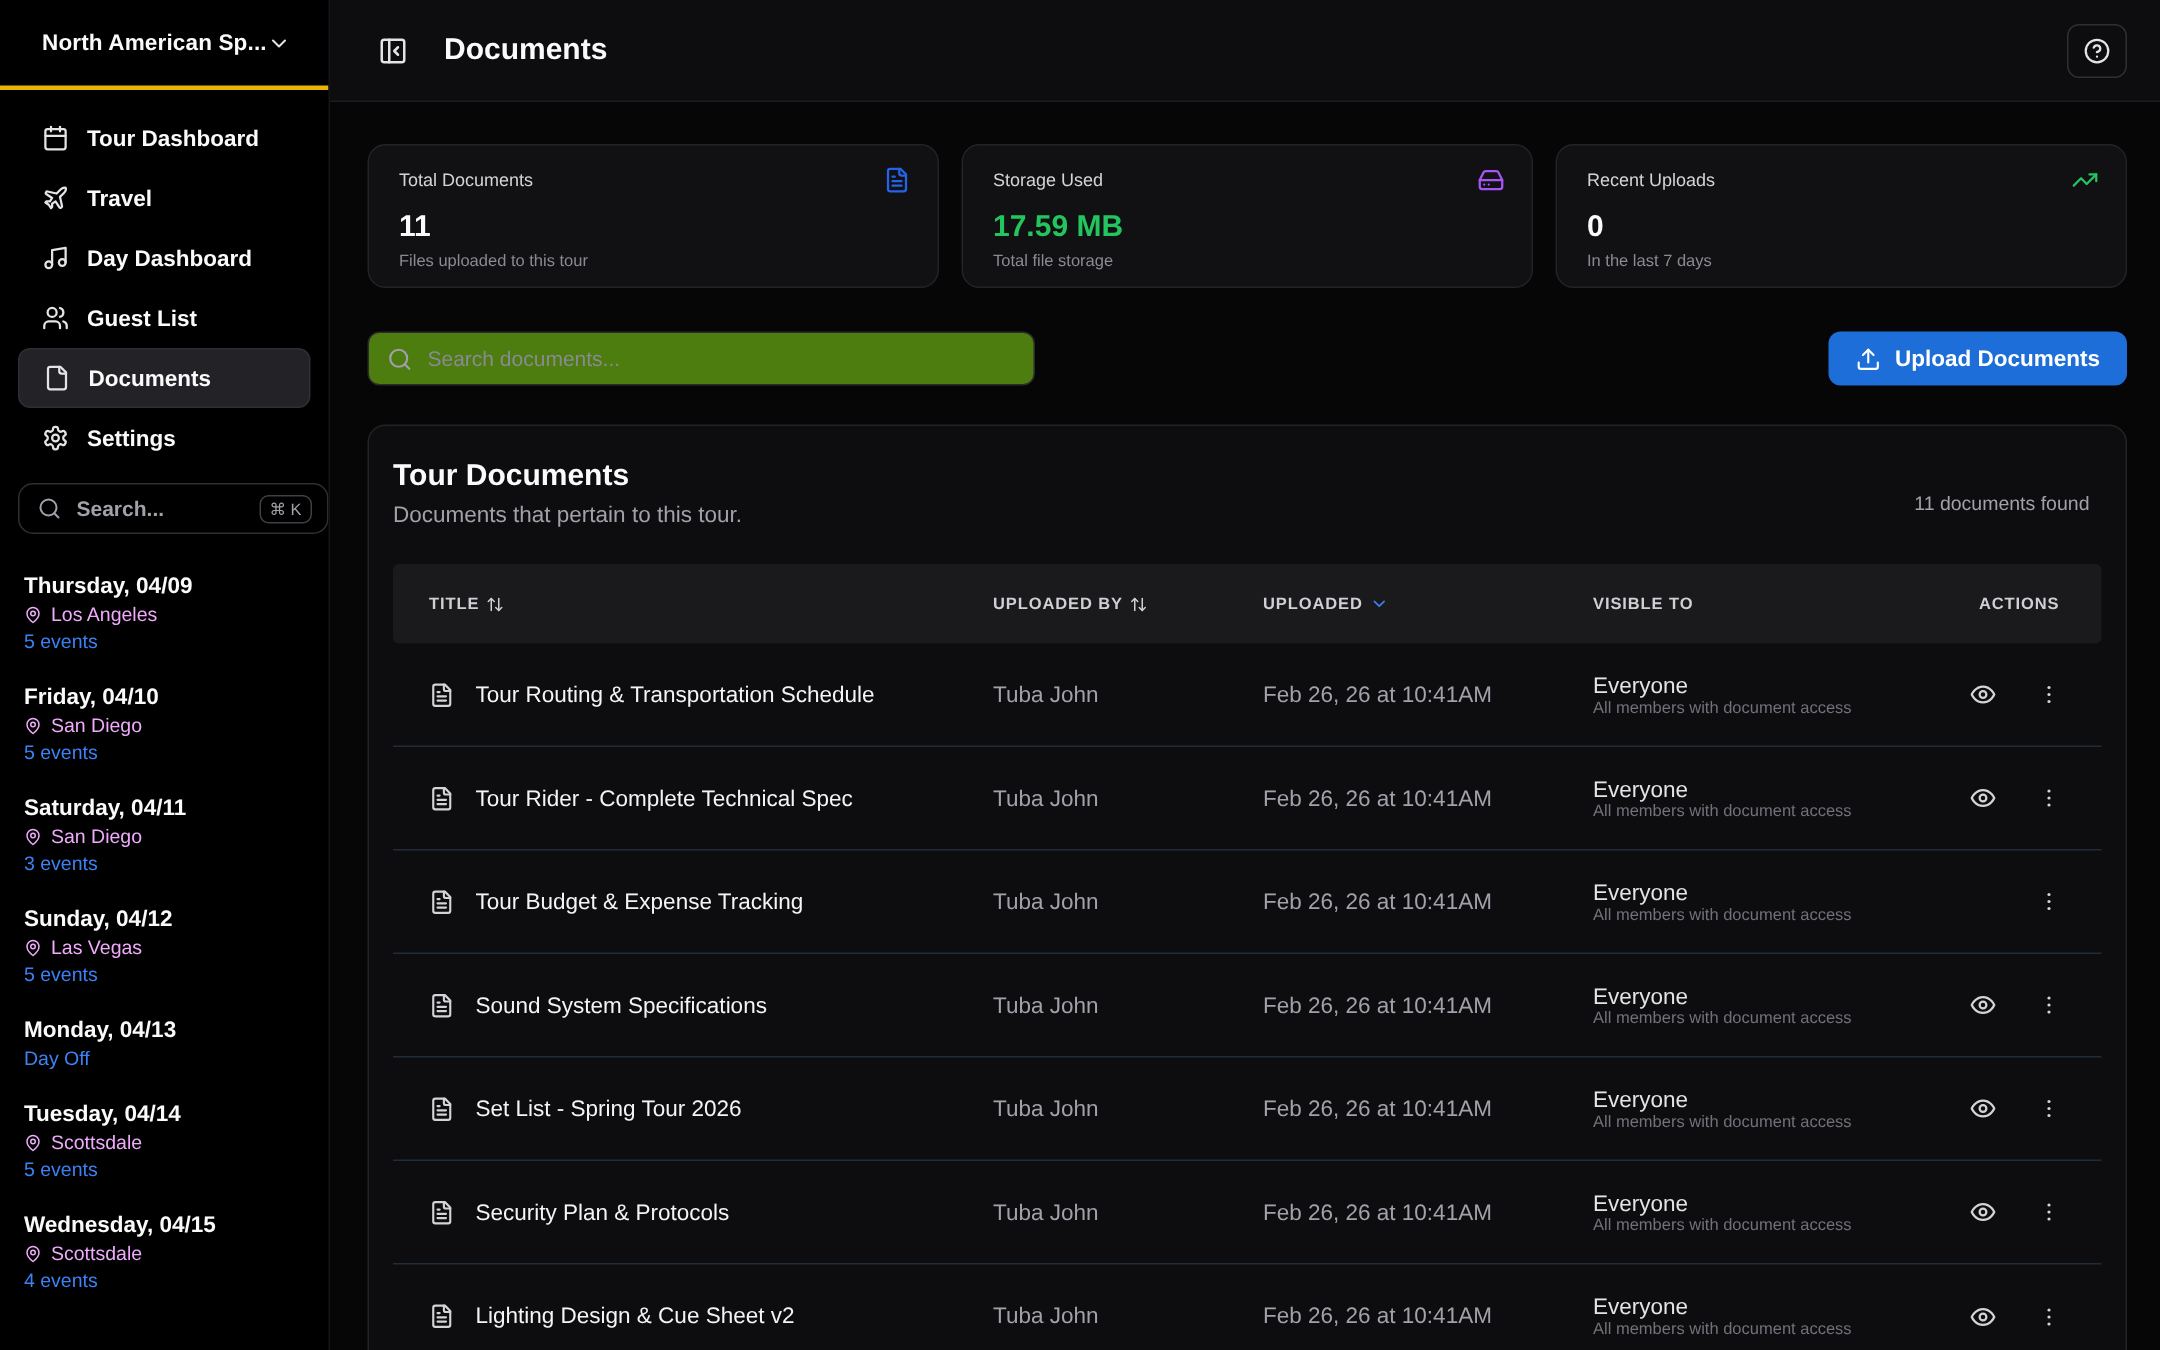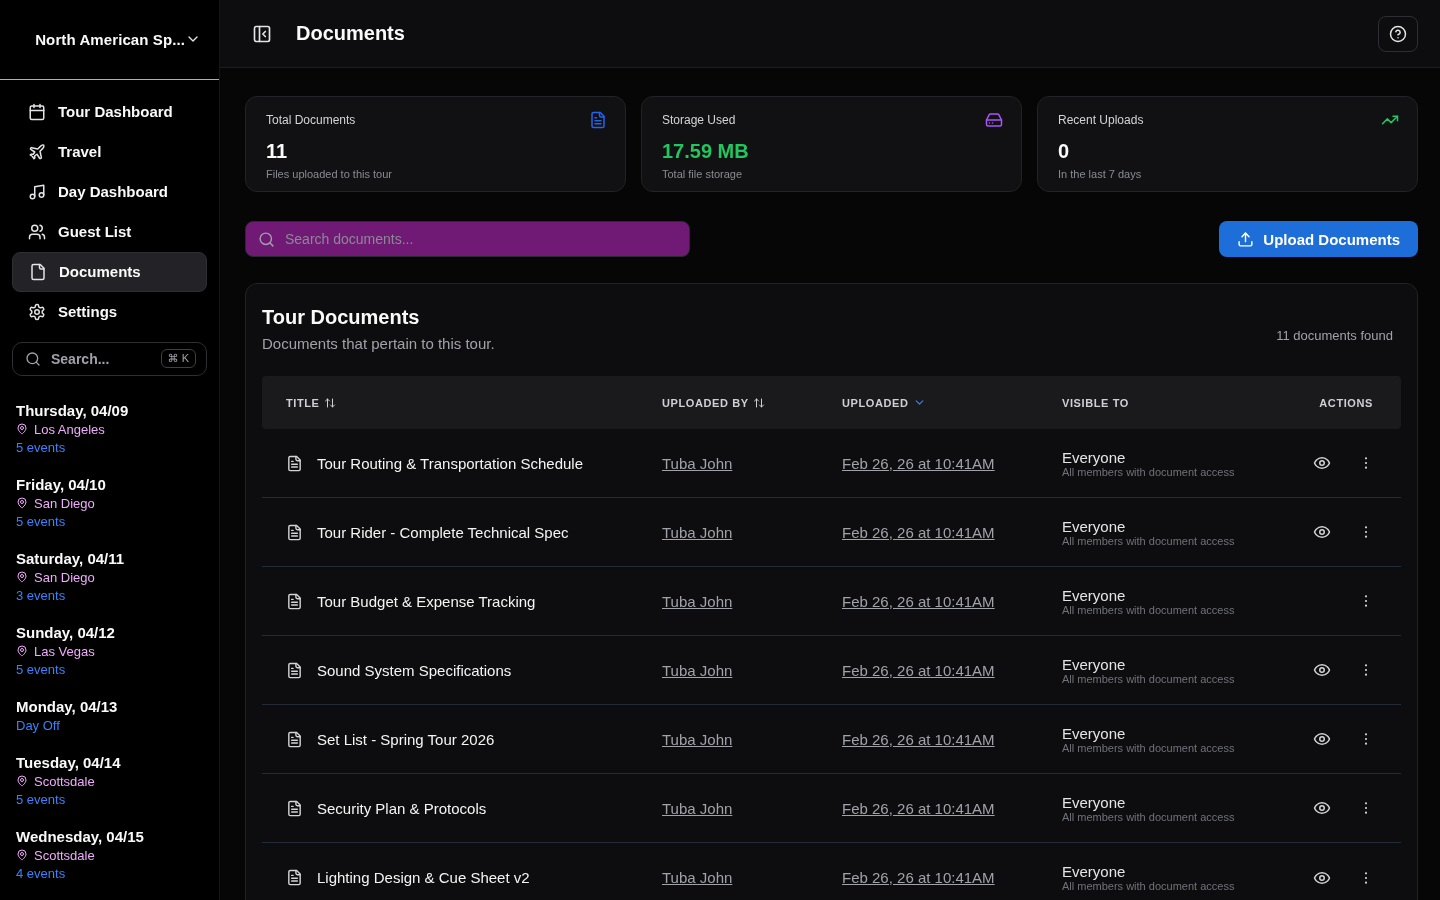--- a/index.html
+++ b/index.html
@@ -3,30 +3,30 @@
 <meta charset="utf-8">
 <style>
   * { margin:0; padding:0; box-sizing:border-box; }
   html,body { width:1440px; height:900px; overflow:hidden; background:#060607;
     font-family:"Liberation Sans", sans-serif; color:#fafafa; }
   .app { display:flex; width:1440px; height:900px; }
 
   
   .sidebar { width:220px; min-width:220px; background:#000; height:900px; overflow:hidden;
     border-right:1px solid #151518; display:flex; flex-direction:column; }
-  .org-row { height:80px; display:flex; align-items:center; justify-content:flex-end;
-    padding:0 18px 0 28px; border-bottom:1px solid #eab308; cursor:pointer; }
+  .org-row { height:60px; display:flex; align-items:center; justify-content:flex-start;
+    padding:0 18px 0 28px; border-bottom:3px solid #eab308; cursor:pointer; }
   .org-name { font-size:15px; font-weight:700; letter-spacing:.1px; white-space:nowrap;
     overflow:hidden; text-overflow:ellipsis; max-width:150px; }
   .nav { padding:12px 12px 0 12px; }
   .nav-item { display:flex; align-items:center; gap:12px; height:40px; padding:0 16px;
     border-radius:8px; color:#fafafa; font-size:15px; font-weight:600; cursor:pointer; }
   .nav-item .ic { display:flex; color:#e4e4e7; }
   .nav-item.active { background:#232327; border:1px solid #2e2e33; }
-  .side-search { margin:10px 12px 0 12px; height:34px; border:1px solid #2e2e33; border-radius:10px;
+  .side-search { margin:10px 0 0 12px; height:34px; border:1px solid #2e2e33; border-radius:10px;
     display:flex; align-items:center; gap:10px; padding:0 10px 0 12px; color:#a1a1aa; cursor:pointer; }
   .side-search .txt { font-size:14px; font-weight:600; flex:1; }
   .kbd { border:1px solid #3f3f46; border-radius:6px; padding:2px 6px; font-size:11px; color:#a1a1aa; }
   .days { padding:26px 12px 0 16px; overflow:hidden; }
   .day { margin-bottom:21px; }
   .day-date { font-size:15px; font-weight:700; margin-bottom:3px; }
   .day-loc { display:flex; align-items:center; gap:6px; color:#f0abfc; font-size:13px; margin-bottom:3px; }
   .day-events { color:#3b82f6; font-size:13px; cursor:pointer; }
 
   
@@ -43,21 +43,21 @@
   .stats { display:grid; grid-template-columns:1fr 1fr 1fr; gap:15px; }
   .card { background:#111113; border:1px solid #222227; border-radius:12px; height:96px;
     padding:16px 20px; position:relative; }
   .card-label { font-size:12px; color:#d4d4d8; }
   .card-value { font-size:20px; font-weight:700; margin-top:13px; }
   .card-sub { font-size:11px; color:#8a8a93; margin-top:5px; }
   .card-icon { position:absolute; top:14px; right:18px; display:flex; }
 
   .toolbar { margin-top:29px; display:flex; align-items:center; justify-content:space-between; }
   .doc-search { width:445px; height:36px; border:1px solid #2a2a2f; border-radius:8px;
-    background:#701a75; display:flex; align-items:center; gap:10px; padding:0 12px; color:#a1a1aa; }
+    background:#4d7c0f; display:flex; align-items:center; gap:10px; padding:0 12px; color:#a1a1aa; }
   .doc-search input { background:transparent; border:none; outline:none; color:#e4e4e7;
     font-size:14px; flex:1; font-family:"Liberation Sans", sans-serif; }
   .doc-search input::placeholder { color:#8a8a93; }
   .upload-btn { height:36px; background:#1d6ed8; border:none; border-radius:8px; color:#fff;
     font-size:15px; font-weight:600; display:flex; align-items:center; gap:9px; padding:0 18px;
     cursor:pointer; font-family:"Liberation Sans", sans-serif; }
 
   .panel { margin-top:26px; background:#0d0d0f; border:1px solid #222227; border-radius:12px;
     min-height:640px; padding:0 16px; }
   .panel-head { display:flex; align-items:flex-start; justify-content:space-between; padding:22px 8px 24px 0; }
@@ -72,21 +72,21 @@
   .th.first { padding-left:24px; }
   .th.actions { justify-content:flex-end; padding-right:28px; cursor:default; }
   .sort-ic { color:#cfcfd4; display:flex; }
   .sort-active { color:#3b82f6; display:flex; }
 
   .trow { height:69px; border-bottom:1px solid #222b38; }
   .trow:last-child { border-bottom:none; }
   .cell-title { display:flex; align-items:center; gap:14px; padding-left:24px;
     font-size:15px; color:#f4f4f5; }
   .file-ic { color:#d4d4d8; display:flex; }
-  .cell-gray { font-size:15px; color:#a1a1aa;text-decoration:underline; }
+  .cell-gray { font-size:15px; color:#a1a1aa; }
   .cell-visible .v1 { font-size:15px; color:#e4e4e7; }
   .cell-visible .v2 { font-size:11px; color:#71717a; margin-top:0; }
   .cell-actions { display:flex; align-items:center; justify-content:flex-end; gap:14px; padding-right:20px; }
   .icon-btn { width:30px; height:30px; display:flex; align-items:center; justify-content:center;
     color:#d4d4d8; cursor:pointer; border-radius:6px; background:transparent; border:none; }
 </style>
 </head>
 <body>
 
 <div class="app">

